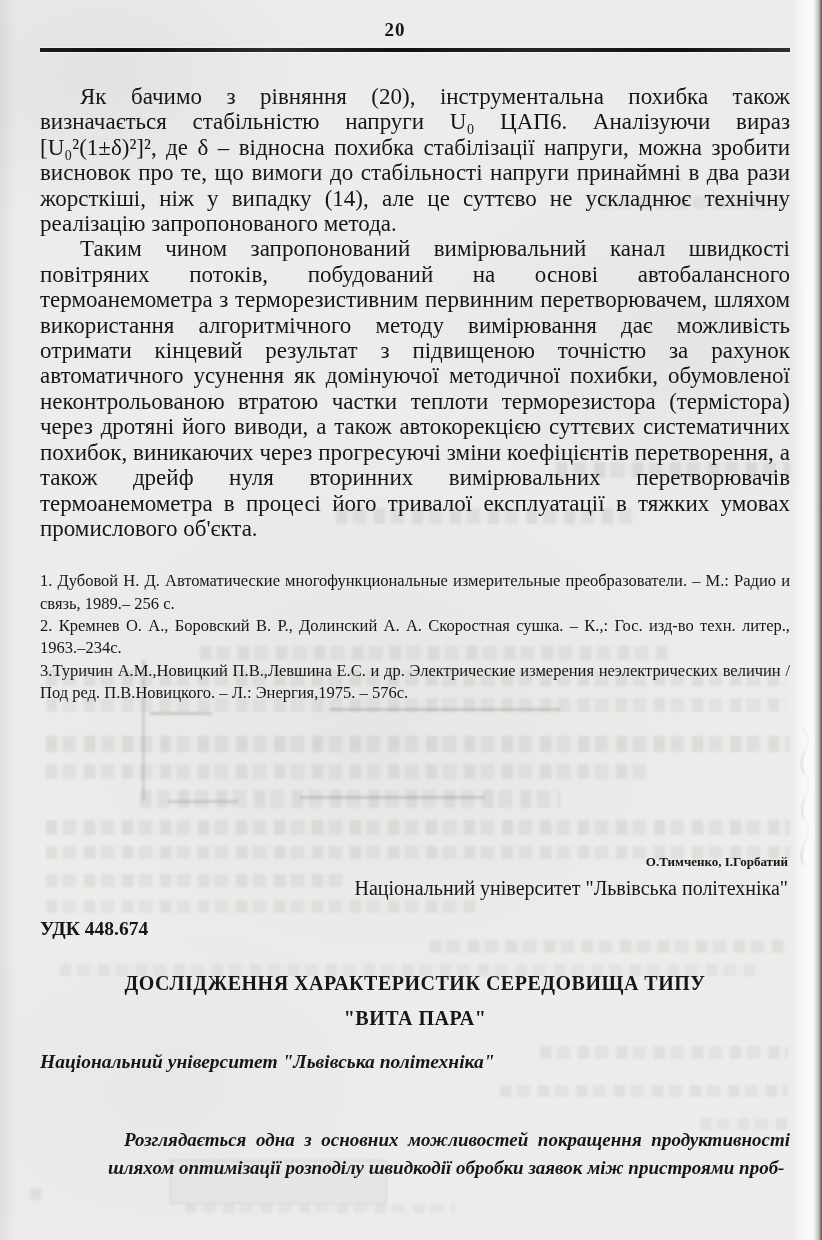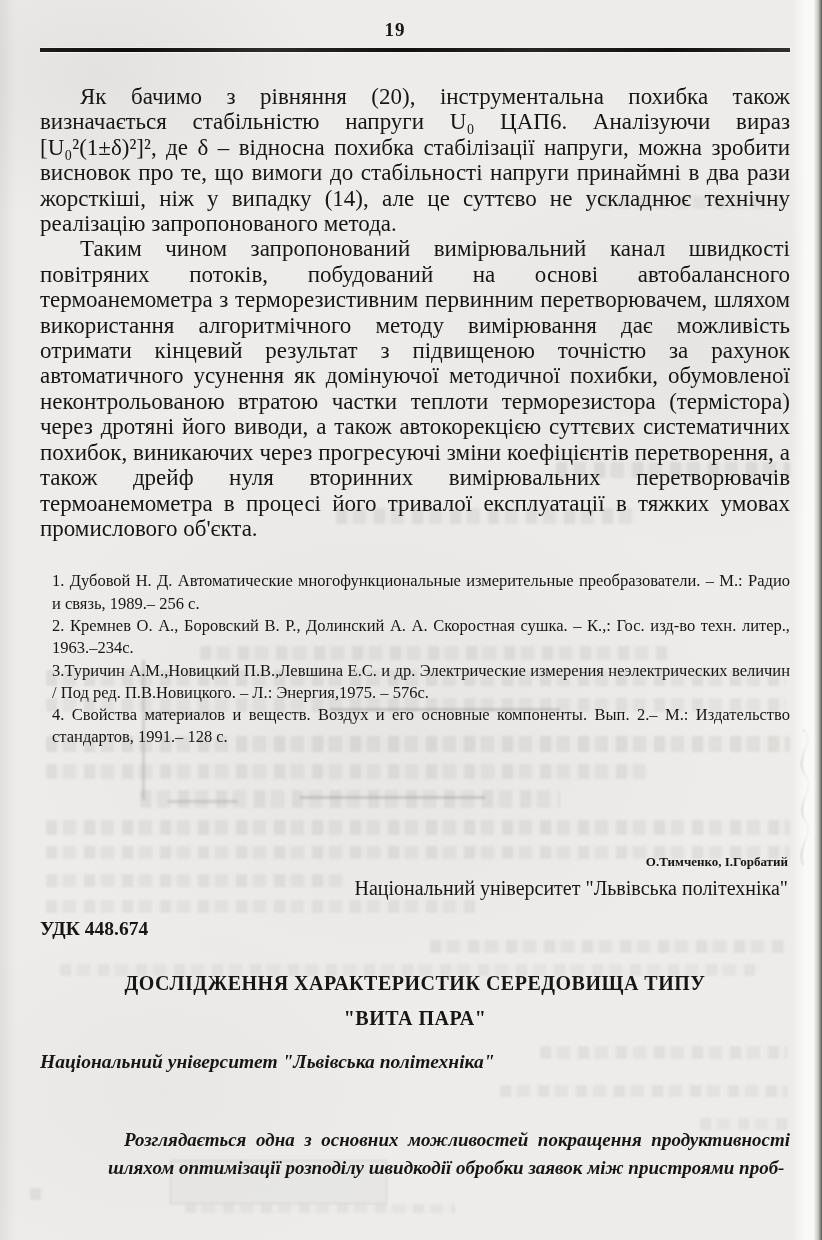--- a/index.html
+++ b/index.html
@@ -38,21 +38,21 @@
     position:absolute; top:48px; left:40px; width:750px; height:4px;
     background:linear-gradient(90deg,#1c1c1c 0%,#0d0d0d 12%,#2d2d2d 30%,#101010 48%,#262626 66%,#0f0f0f 84%,#303030 100%);
     box-shadow:0 1px 0 rgba(255,255,255,0.55), 0 -1px 0 rgba(255,255,255,0.3);
     z-index:2;
   }
   .content { position:absolute; top:84px; left:40px; width:750px; z-index:2; }
   .body-par {
     margin:0; font-size:23px; line-height:25.4px;
     text-align:justify; text-indent:40px;
   }
-  .refs { margin-top:29px;margin-left:12px; }
+  .refs { margin-top:29px; }
   .refs p { margin:0; font-size:16.5px; line-height:22.3px; text-align:justify; }
   .authors { position:absolute; top:848px; right:34px; text-align:right; z-index:2; }
   .authors-names { font-weight:bold; font-size:13px; line-height:27px; }
   .authors-affiliation { font-size:20px; line-height:27px; }
   .udk { position:absolute; top:918px; left:40px; font-weight:bold; font-size:19.5px; z-index:2; }
   .title {
     position:absolute; top:966px; left:40px; width:750px; margin:0;
     text-align:center; font-size:20px; line-height:35px; font-weight:bold;
     letter-spacing:0.5px; z-index:2;
   }
@@ -114,31 +114,30 @@
       <div class="ghost-band" style="left: 30px; top: 1188px; width: 14px; height: 12px; opacity: 0.5;"></div>
     </div>
 
   <svg class="squiggle" width="28" height="140" viewBox="0 0 28 140">
     <path d="M12 2 C 24 16, 2 30, 13 46 C 24 62, 3 76, 13 92 C 23 106, 5 118, 11 136" fill="none" stroke="rgba(150,150,147,0.5)" stroke-width="3" stroke-linecap="round"></path>
   </svg>
 
   <div class="edge-left"></div>
   <div class="edge-right"></div>
 
-  <div class="page-number">19</div>
+  <div class="page-number">20</div>
   <div class="header-rule"></div>
 
   <div class="content">
     <p class="body-par">Як бачимо з рівняння (20), інструментальна похибка також визначається стабільністю напруги U₀ ЦАП6. Аналізуючи вираз [U₀²(1±δ)²]², де δ – відносна похибка стабілізації напруги, можна зробити висновок про те, що вимоги до стабільності напруги принаймні в два рази жорсткіші, ніж у випадку (14), але це суттєво не ускладнює технічну реалізацію запропонованого метода.</p>
     <p class="body-par">Таким чином запропонований вимірювальний канал швидкості повітряних потоків, побудований на основі автобалансного термоанемометра з терморезистивним первинним перетворювачем, шляхом використання алгоритмічного методу вимірювання дає можливість отримати кінцевий результат з підвищеною точністю за рахунок автоматичного усунення як домінуючої методичної похибки, обумовленої неконтрольованою втратою частки теплоти терморезистора (термістора) через дротяні його виводи, а також автокорекцією суттєвих систематичних похибок, виникаючих через прогресуючі зміни коефіцієнтів перетворення, а також дрейф нуля вторинних вимірювальних перетворювачів термоанемометра в процесі його тривалої експлуатації в тяжких умовах промислового об'єкта.</p>
     <div class="refs">
       <p>1. Дубовой Н. Д. Автоматические многофункциональные измерительные преобразователи. – М.: Радио и связь, 1989.– 256 с.</p>
       <p>2. Кремнев О. А., Боровский В. Р., Долинский А. А. Скоростная сушка. – К.,: Гос. изд-во техн. литер., 1963.–234с.</p>
       <p>3.Туричин А.М.,Новицкий П.В.,Левшина Е.С. и др. Электрические измерения неэлектрических величин / Под ред. П.В.Новицкого. – Л.: Энергия,1975. – 576с.</p>
-      <p>4. Свойства материалов и веществ. Воздух и его основные компоненты. Вып. 2.– М.: Издательство стандартов, 1991.– 128 с.</p>
     </div>
   </div>
 
   <div class="authors">
     <div class="authors-names">О.Тимченко, І.Горбатий</div>
     <div class="authors-affiliation">Національний університет "Львівська політехніка"</div>
   </div>
 
   <div class="udk">УДК 448.674</div>
 

